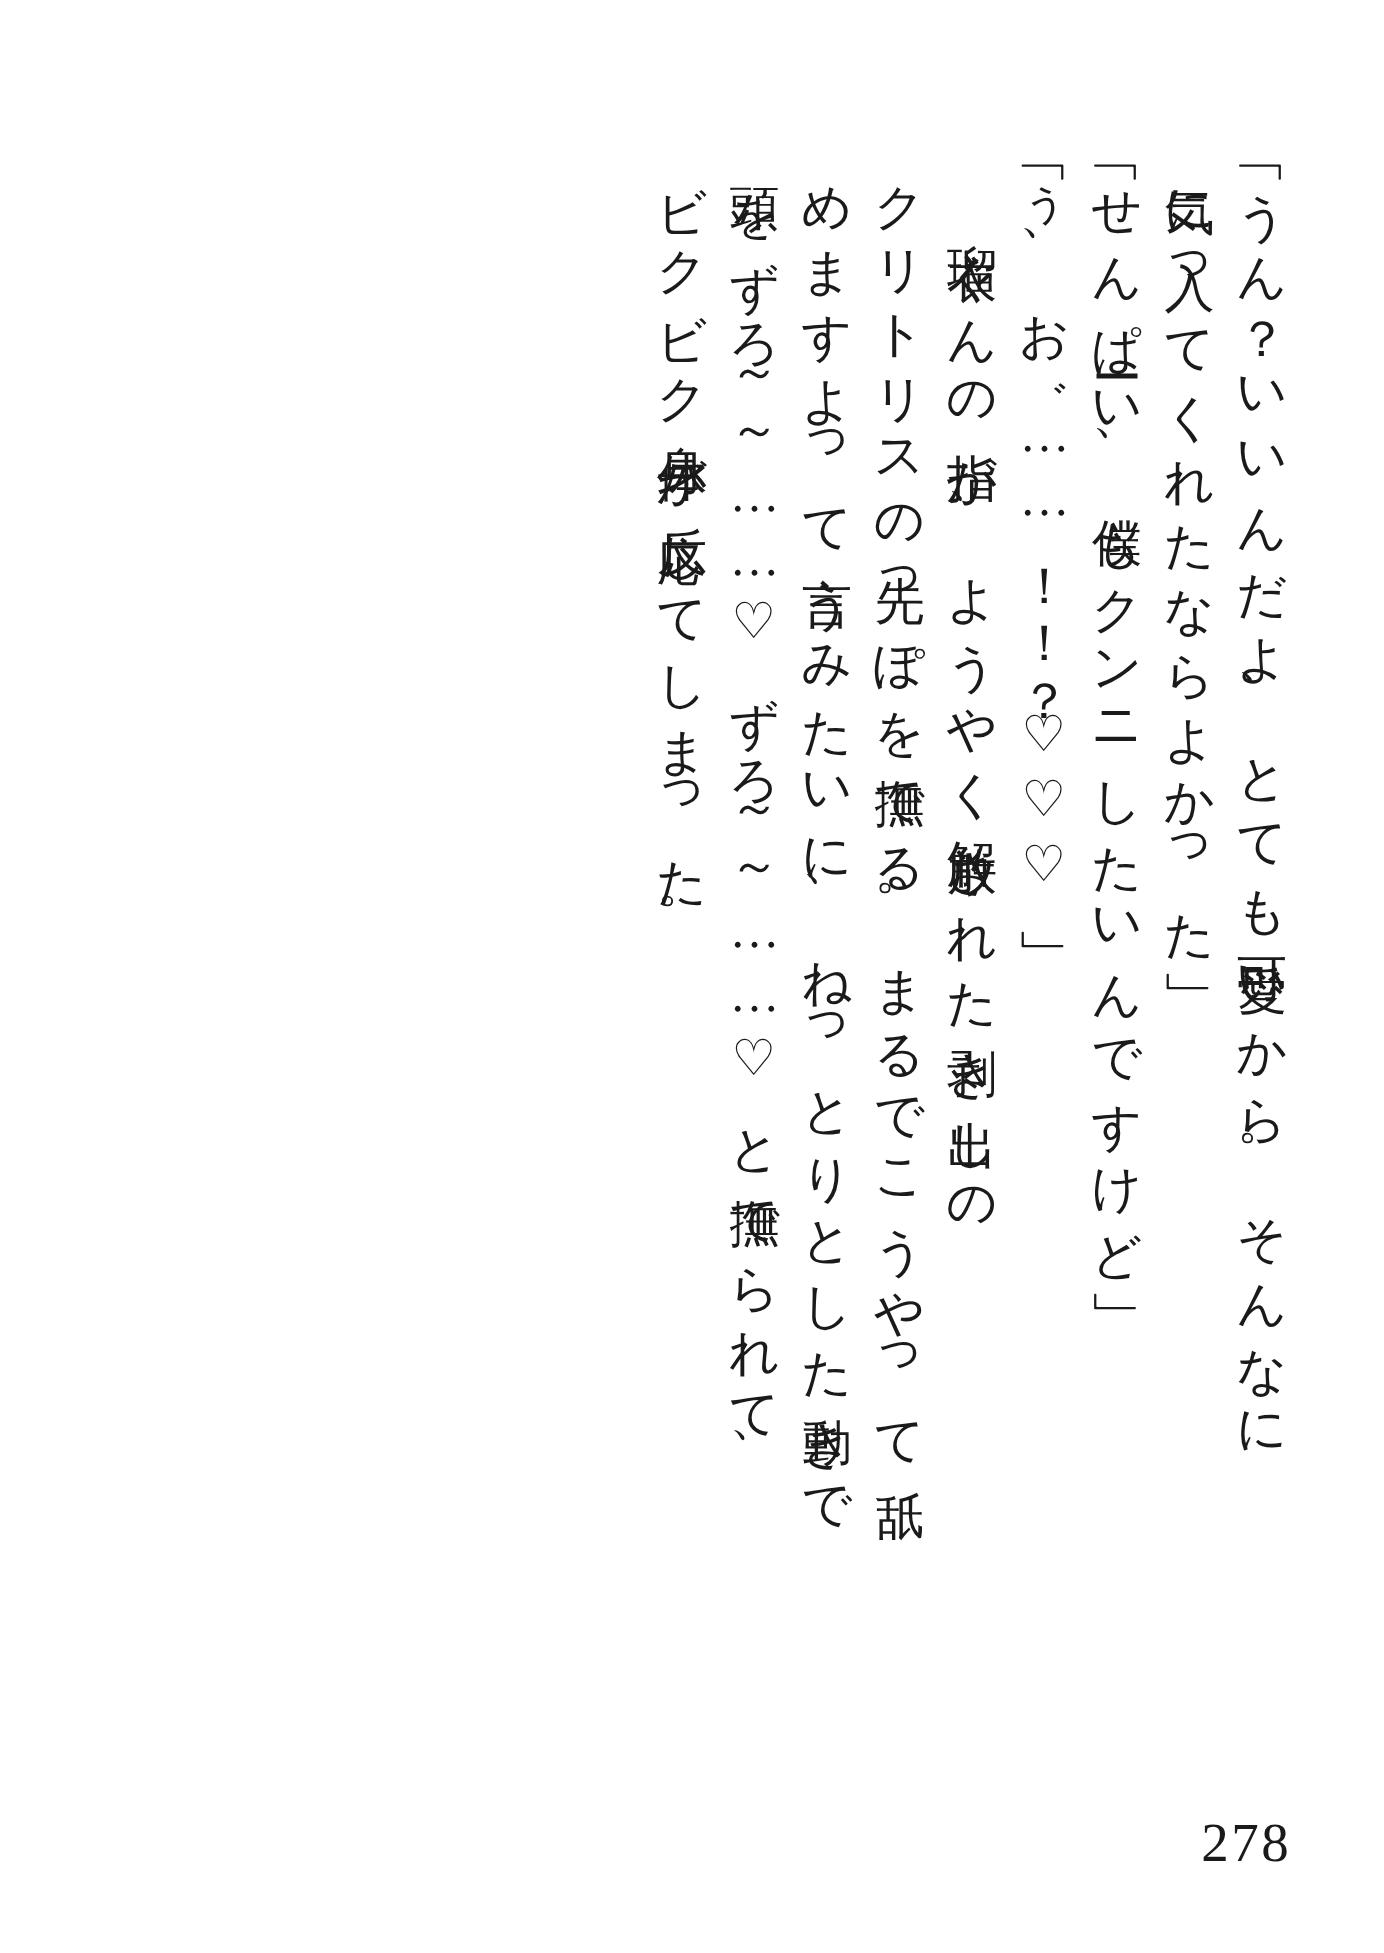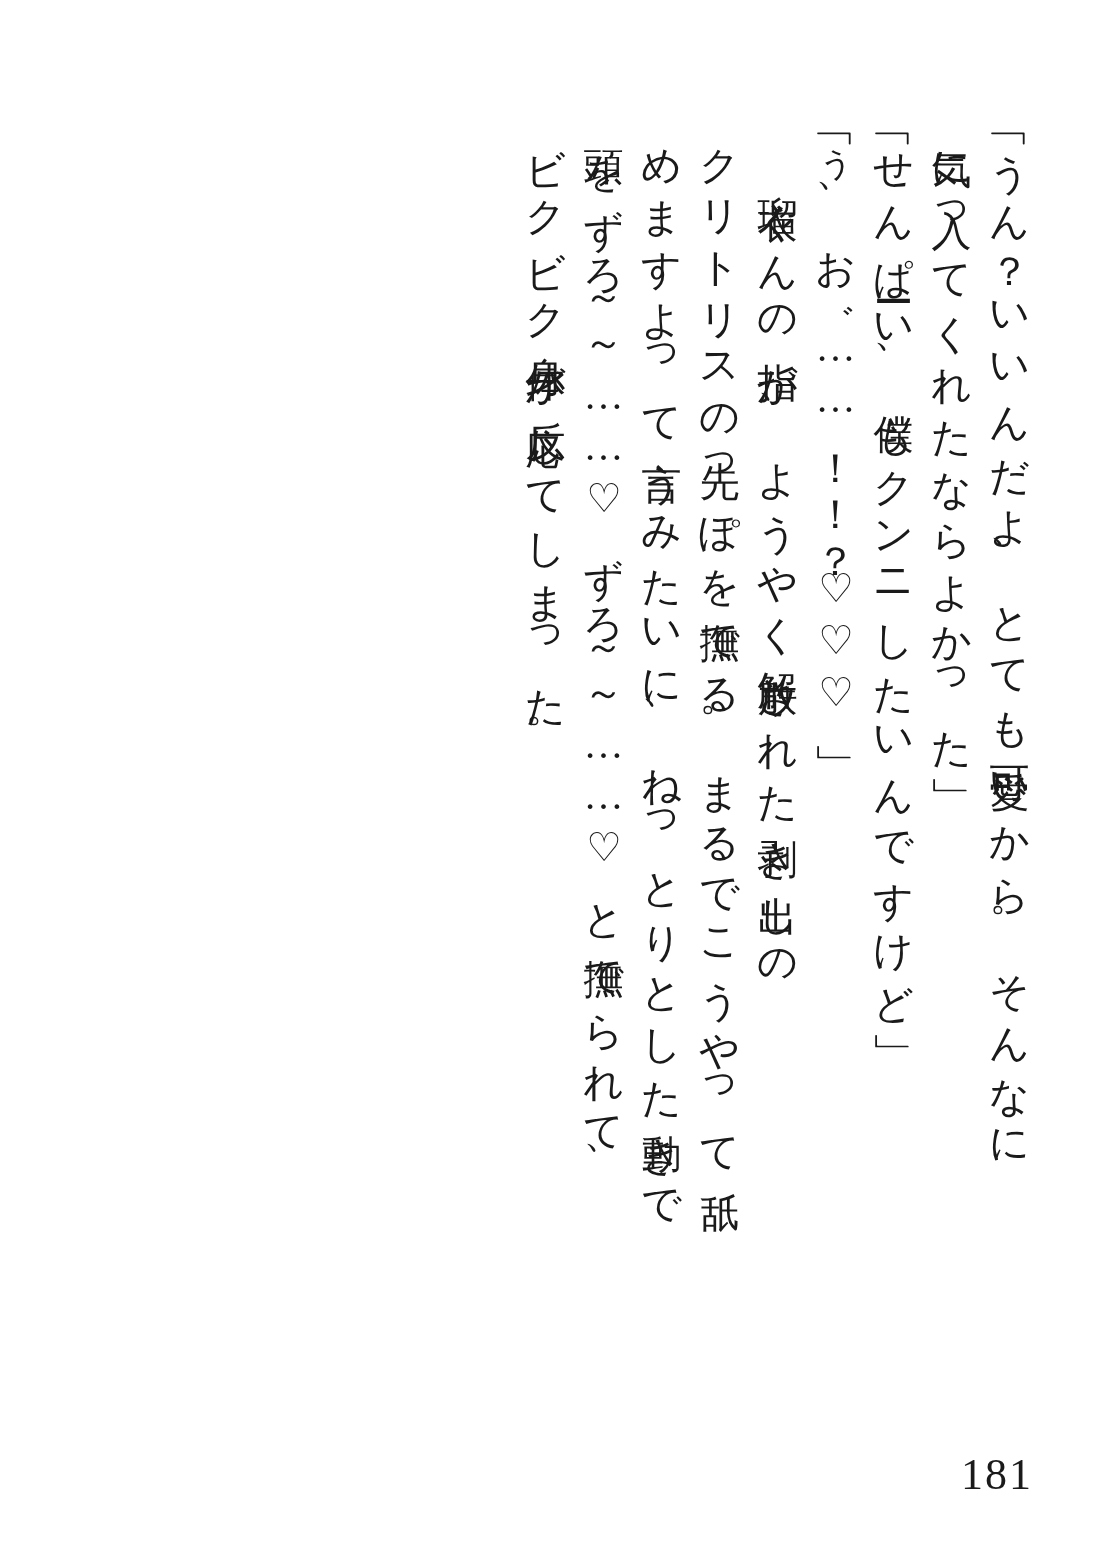--- a/index.html
+++ b/index.html
@@ -65,15 +65,15 @@
       <div class="line">頭をずろ～～……♡ずろ～～……♡と撫でられて、</div>
       <div class="line">めますよって言うみたいに、ねっとりとした動きで</div>
       <div class="line">クリトリスの先っぽを撫でる。まるでこうやって舐</div>
       <div class="line indent">瑠衣くんの指が、ようやく解放された剥き出しの</div>
       <div class="line">「ぅ、お゛……！！？♡♡♡」</div>
       <div class="line">「せんぱーい、僕もクンニしたいんですけど」</div>
       <div class="line">気に入ってくれたならよかった」</div>
       <div class="line">「うん？いいんだよ、とても可愛いから。そんなに</div>
     </div>
 
-  <div id="page-number">181</div>
+  <div id="page-number">278</div>
 
 </div>
 
 </body></html>

